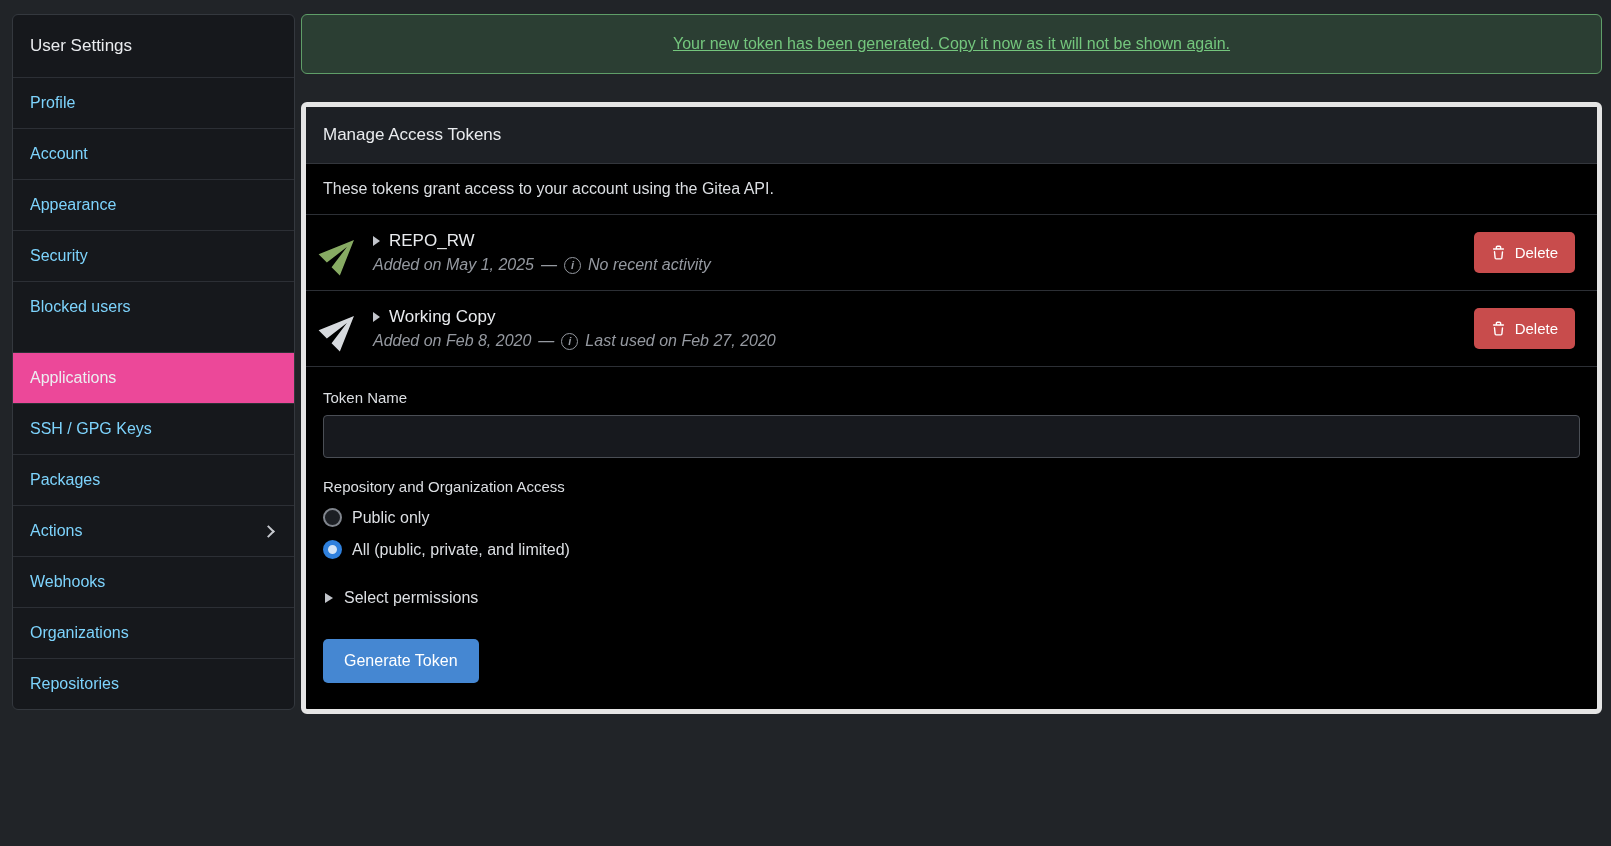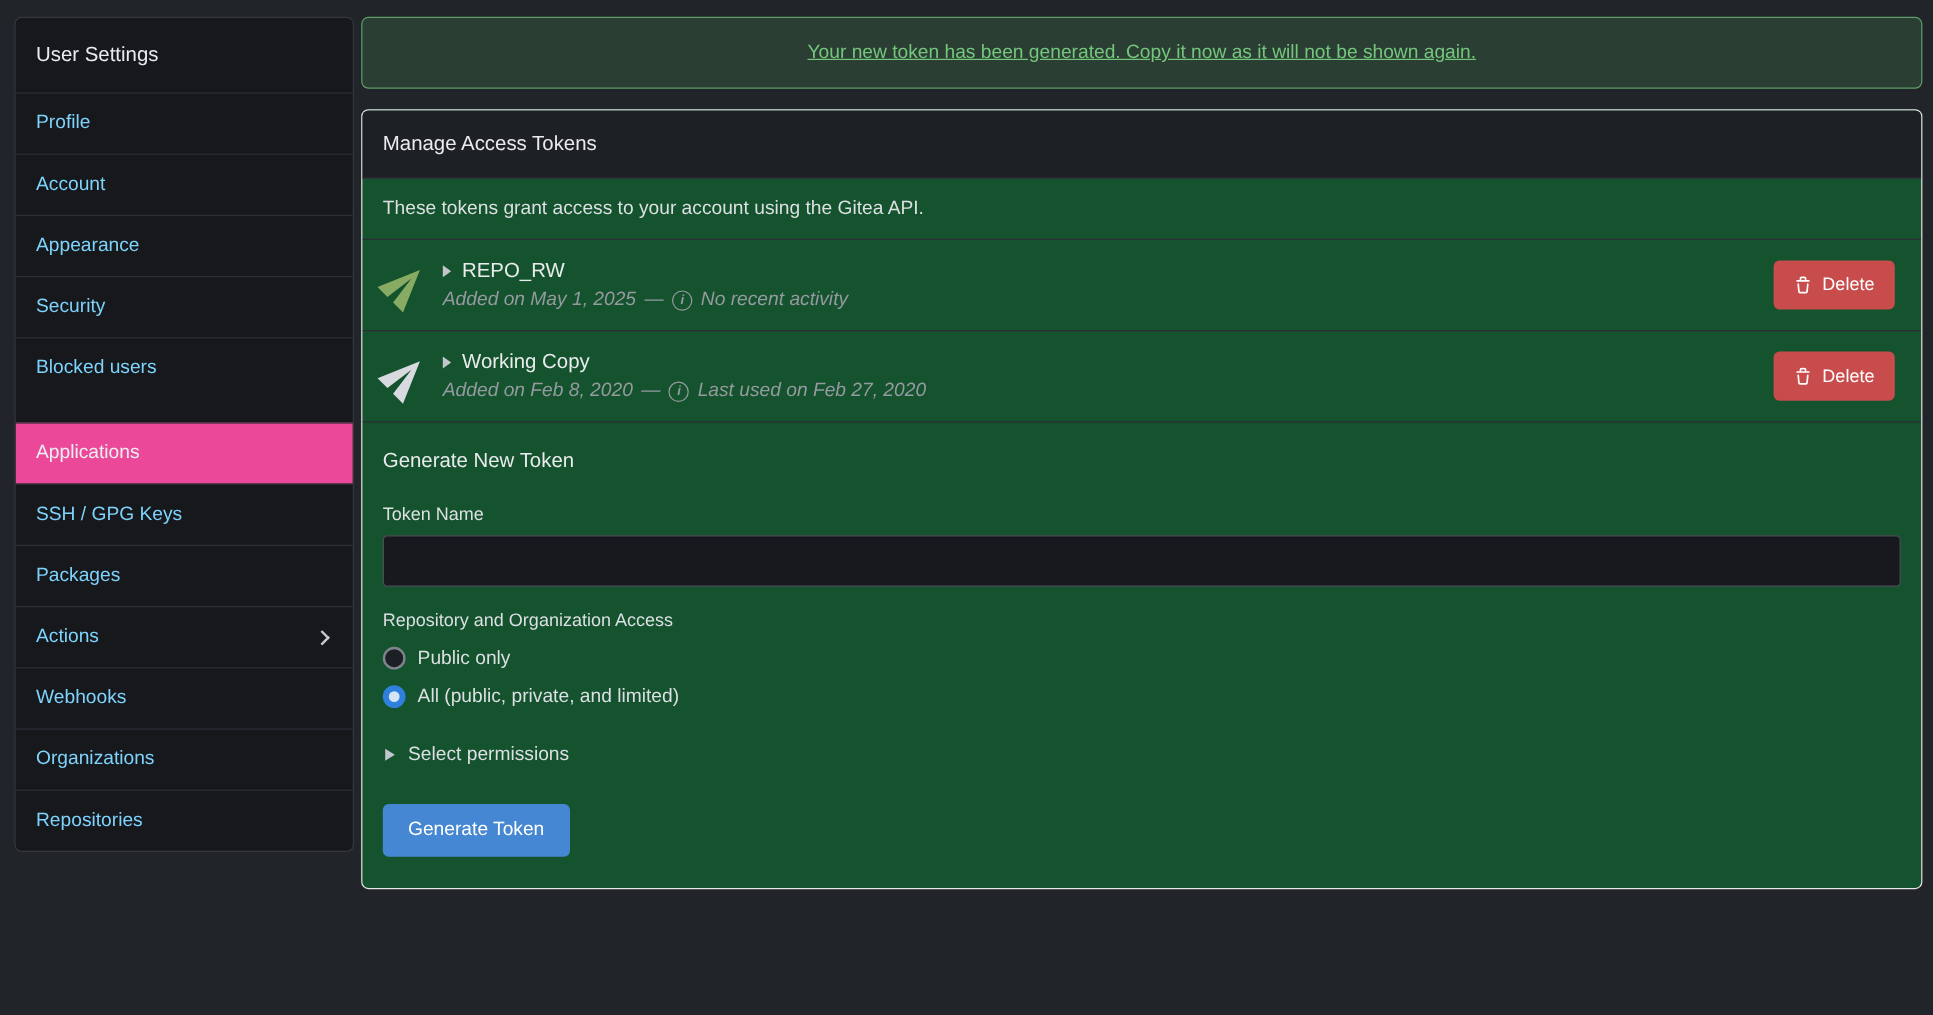--- a/index.html
+++ b/index.html
@@ -65,25 +65,26 @@
     margin-bottom: 19px;
   }
   .token-value {
     background: #3674b9;
     color: #ffffff;
     padding: 2px 3px;
   }
 
   
   .panel {
-    background: #14532d;
-    border: 1px solid #e5e5e5;
+    background: #000000;
+    border: 5px solid #e5e5e5;
     border-radius: 6px;
     margin-bottom: 17px;
     overflow: hidden;
+    margin-top: 11px;
   }
   .panel-header {
     background: #1d2025;
     padding: 18px 17px;
     border-bottom: 1px solid #33363c;
     font-size: 17px;
     color: #e9ebee;
   }
   .panel-desc {
     padding: 16px 17px;
@@ -277,21 +278,20 @@
         </div>
         <button class="delete-btn">
           <svg viewBox="0 0 16 16">
               <path fill="#ffffff" d="M11 1.75V3h2.25a.75.75 0 0 1 0 1.5H2.75a.75.75 0 0 1 0-1.5H5V1.75C5 .784 5.784 0 6.75 0h2.5C10.216 0 11 .784 11 1.75ZM4.496 6.675l.66 6.6a.25.25 0 0 0 .249.225h5.19a.25.25 0 0 0 .249-.225l.66-6.6a.75.75 0 0 1 1.492.149l-.66 6.6A1.748 1.748 0 0 1 10.595 15h-5.19a1.748 1.748 0 0 1-1.741-1.575l-.66-6.6a.75.75 0 1 1 1.492-.15ZM6.5 1.75V3h3V1.75a.25.25 0 0 0-.25-.25h-2.5a.25.25 0 0 0-.25.25Z"></path>
             </svg>
           <span>Delete</span>
         </button>
       </div>
 
       <div class="form-section">
-        <h3 class="form-heading">Generate New Token</h3>
 
         <label class="field-label">Token Name</label>
         <input class="text-input" type="text" value="" style="">
 
         <label class="field-label">Repository and Organization Access</label>
 
         <div class="radio-row">
           <span class="radio unchecked"></span>
           <span>Public only</span>
         </div>

